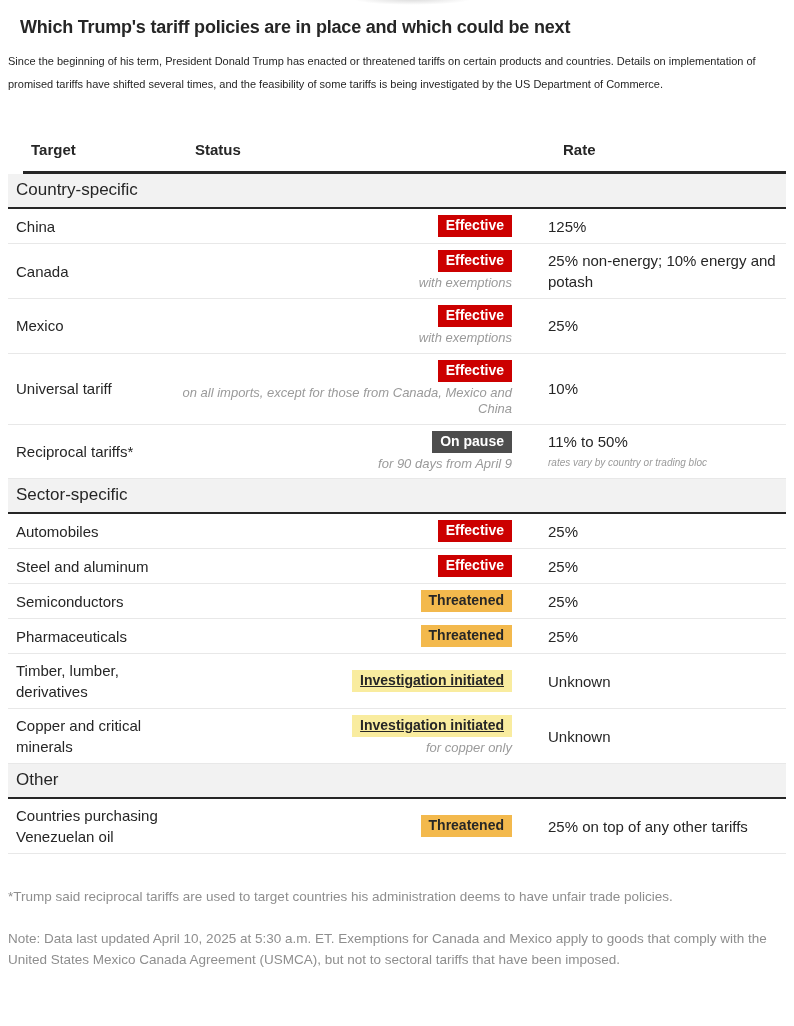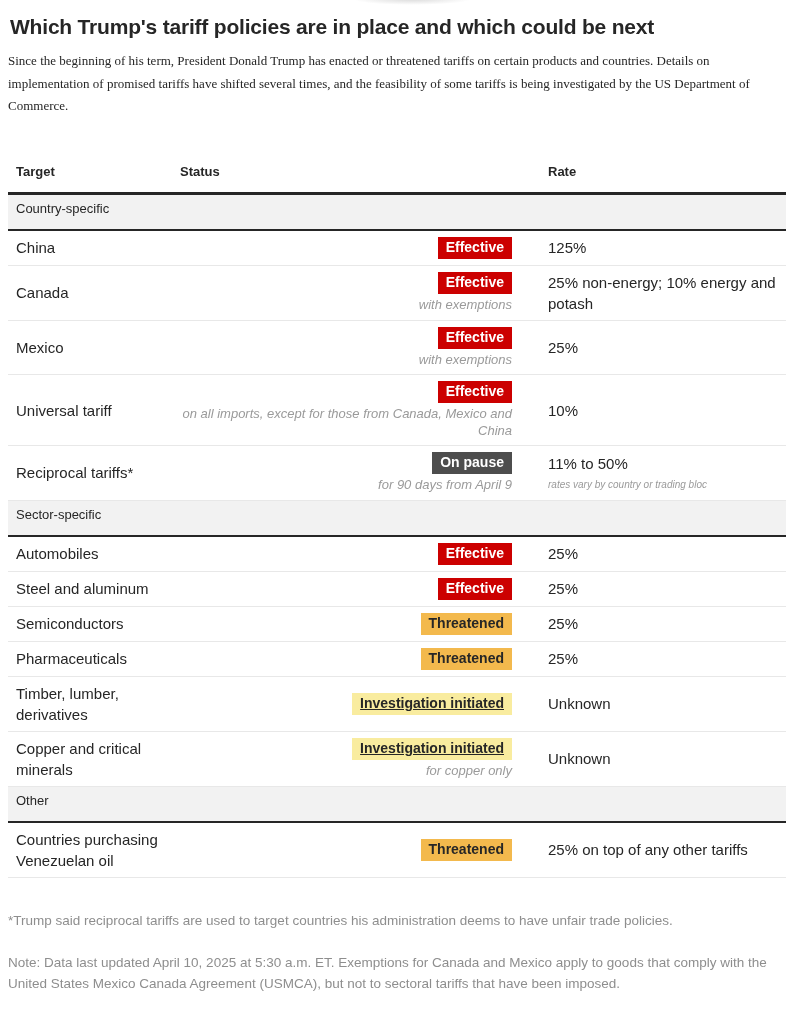--- a/index.html
+++ b/index.html
@@ -17,38 +17,39 @@
   html,body{margin:0;padding:0;background:#fff;}
   body{font-family:"Liberation Sans", sans-serif; color:var(--ink);}
   .page{width:794px; min-height:1026px; padding:8px 8px 14px; position:relative; overflow:hidden;}
   .top-artifact{
     position:absolute; top:-7px; left:352px; width:120px; height:12px;
     border-radius:50%;
     background:radial-gradient(ellipse at center, rgba(120,120,120,.28), rgba(255,255,255,0) 70%);
     pointer-events:none;
   }
   h1.title{
-    font-size:21px; line-height:26px; font-weight:700; margin:6px 2px 10px; letter-spacing:-0.2px;
+    font-size:18px; line-height:26px; font-weight:700; margin:6px 12px 10px; letter-spacing:-0.2px;
   }
   p.description{
-    font-size:13px; line-height:22.5px; margin:0 0 36px; max-width:778px;font-family:Liberation Serif, serif;
+    font-size:11px; line-height:22.5px; margin:0 0 36px; max-width:778px;
   }
   .tbl{width:778px;}
   .thead{
     display:grid; grid-template-columns:172px 368px 1fr;
-    font-weight:700; font-size:13px;
+    font-weight:700; font-size:15px;
     padding:10px 0 13px;
     border-bottom:3px solid #262626;
+    margin-left:15px;
   }
   .thead .th:first-child{padding-left:8px;}
   .section-row{
     background:var(--section-bg);
     border-bottom:2px solid #262626;
-    font-size:13px;
-    padding:6px 0 13px 8px;
+    font-size:17px;
+    padding:6px 0 7px 8px;
   }
   .row{
     display:grid; grid-template-columns:172px 368px 1fr;
     align-items:center;
     border-bottom:1px solid var(--divider);
     padding:6px 0;
   }
   .cell-target{padding-left:8px; font-size:15px; line-height:21px; padding-right:10px;}
   .cell-status{padding-right:36px;text-align:right;}
   .cell-rate{font-size:15px; line-height:21px; padding-right:10px;}

